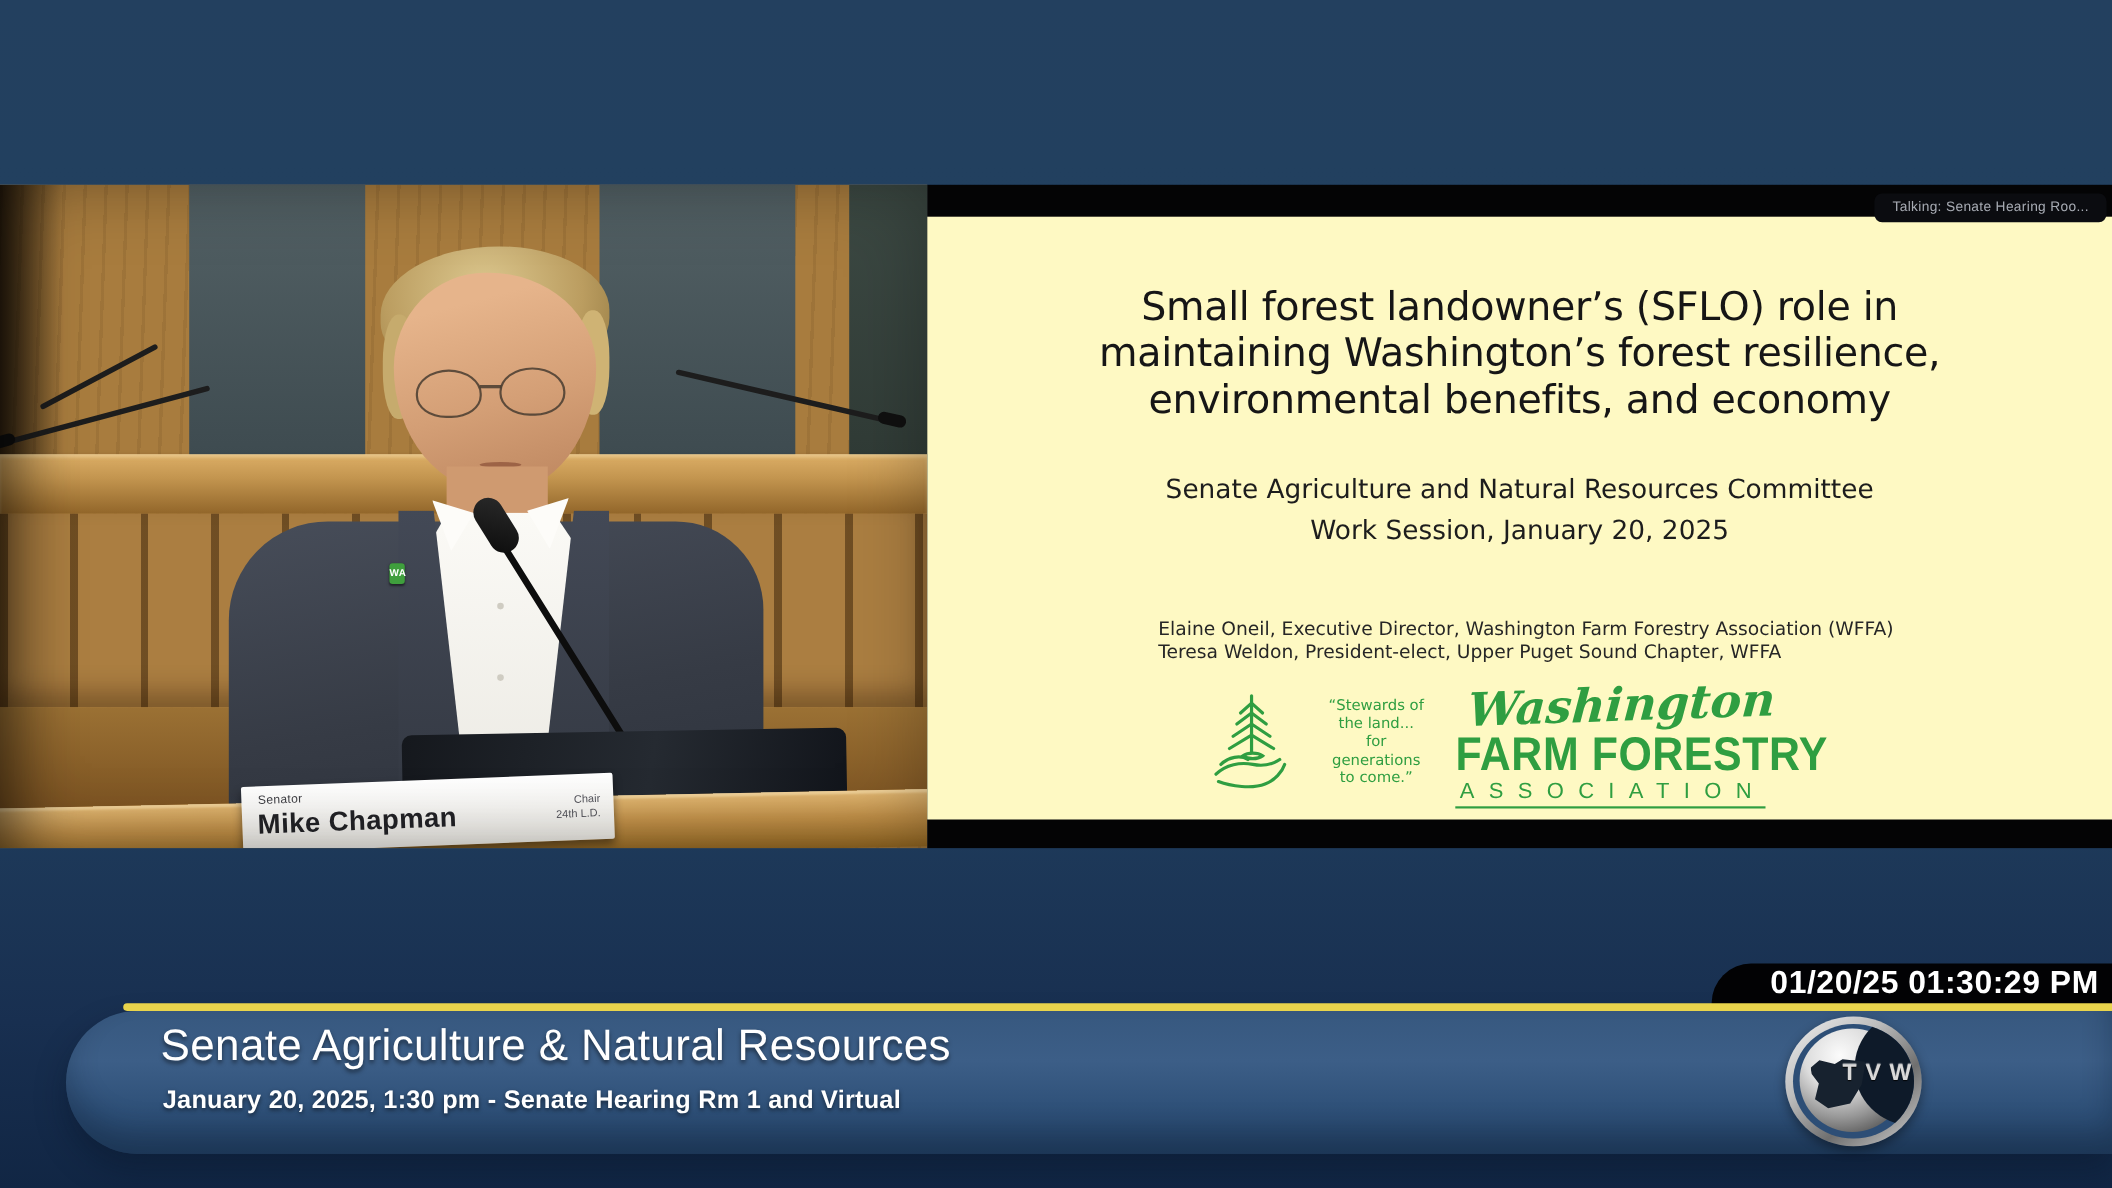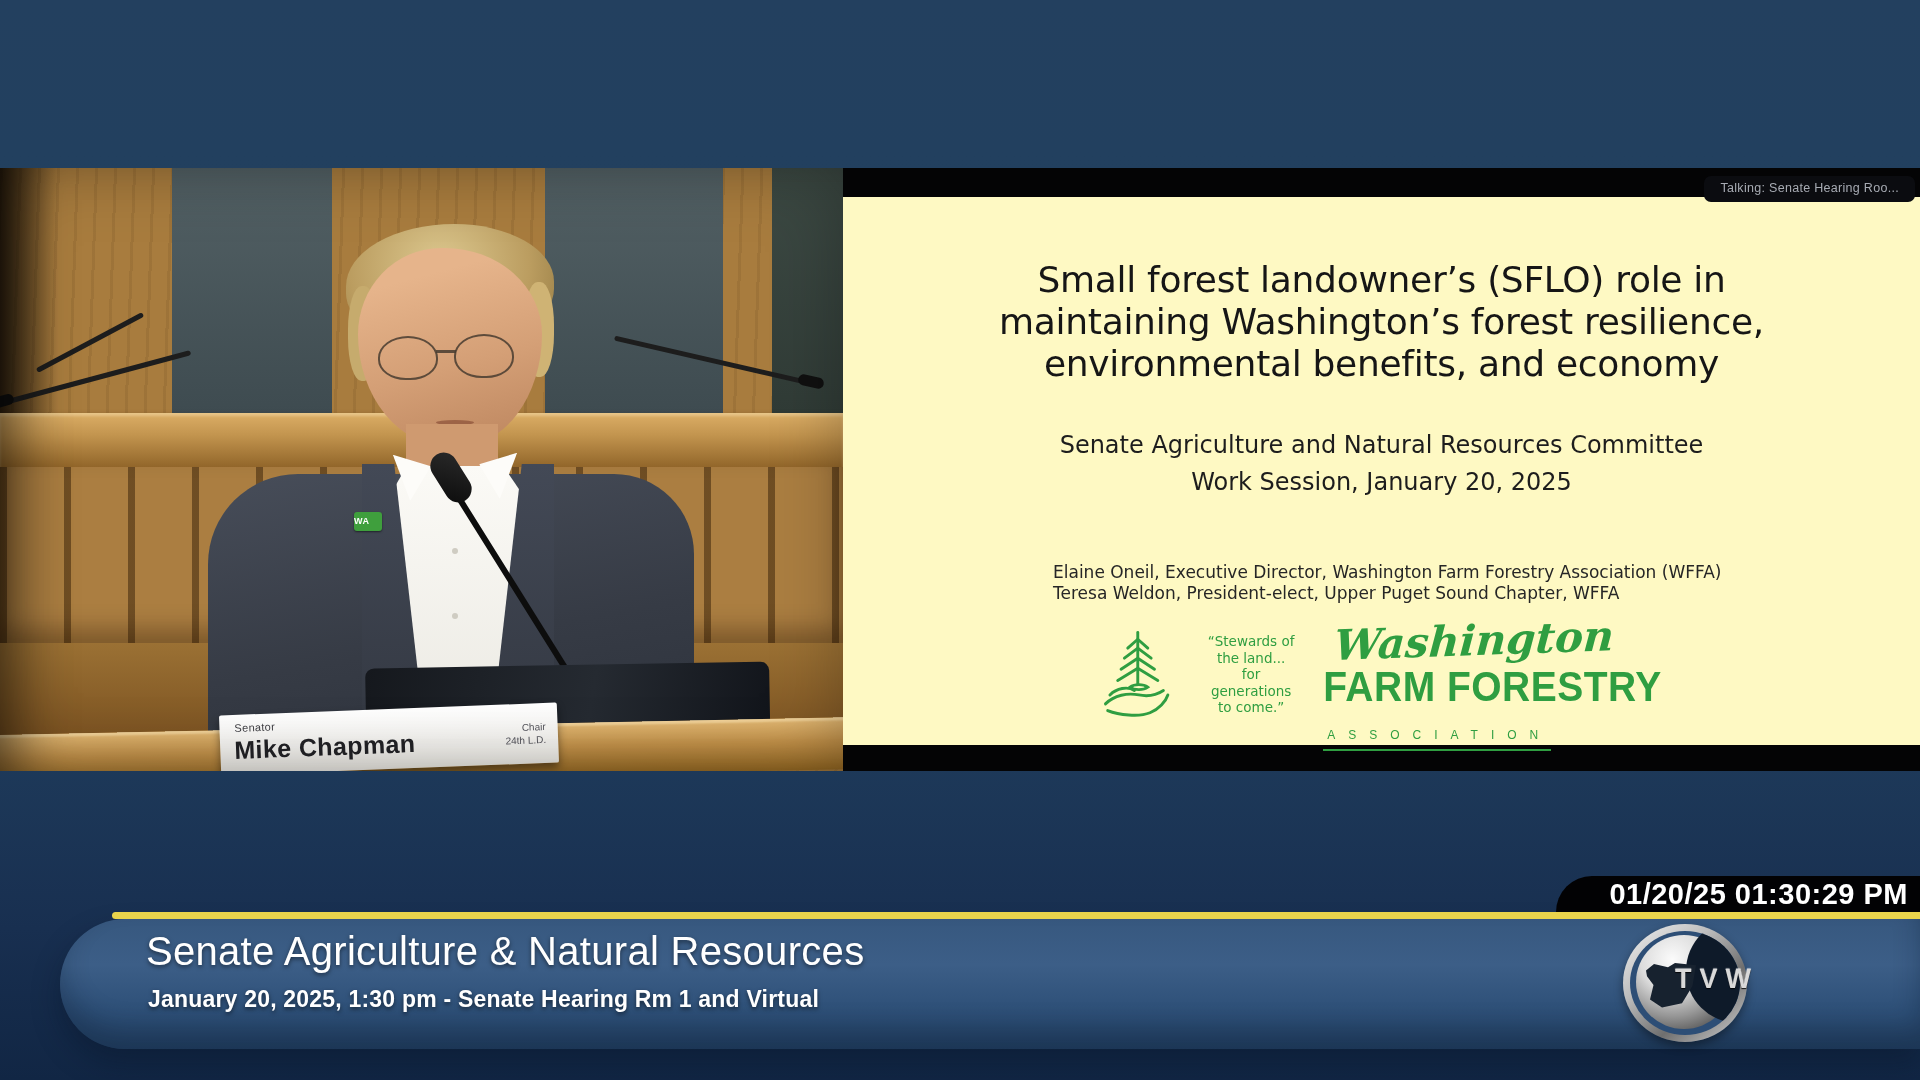--- a/index.html
+++ b/index.html
@@ -61,22 +61,22 @@
   .shirt{ position:absolute; left:184px; top:258px; width:142px; height:305px;
     background:linear-gradient(180deg,#fbfaf6,#e9e7e0);
     clip-path:polygon(16% 0, 84% 0, 100% 11%, 93% 100%, 10% 100%, 0 13%); }
   .collar{ position:absolute; width:36px; height:48px; background:#fdfcf9; }
   .collar.l{ left:196px; top:244px; clip-path:polygon(0 0, 100% 35%, 30% 100%); transform:rotate(-8deg); }
   .collar.r{ left:278px; top:242px; clip-path:polygon(100% 0, 0 35%, 70% 100%); transform:rotate(8deg); }
   .btn-dot{ position:absolute; width:6px; height:6px; border-radius:50%; background:#cfccc2; left:252px; }
   .lapel{ position:absolute; top:256px; width:62px; height:262px; background:linear-gradient(180deg,#434956,#343943); }
   .lapel.l{ left:162px; clip-path:polygon(0 0, 52% 0, 100% 100%, 0 100%); }
   .lapel.r{ left:292px; clip-path:polygon(48% 0, 100% 0, 100% 100%, 0 100%); }
-  .wa-pin{ position:absolute; left:154px; top:304px; width:28px; height:19px; background:#3f9f3d; border-radius:3px;
-    color:#fff; font-size:9px; font-weight:bold; text-align:left; line-height:19px; letter-spacing:.5px;
+  .wa-pin{ position:absolute; left:154px; top:304px; width:14px; height:19px; background:#3f9f3d; border-radius:3px;
+    color:#fff; font-size:9px; font-weight:bold; text-align:right; line-height:19px; letter-spacing:.5px;
     box-shadow:0 1px 2px rgba(0,0,0,.5); }
   .mic-stem{ position:absolute; left:455px; top:318px; width:300px; height:6px; background:#0d0d0d;
     transform-origin:left top; transform:rotate(58deg); border-radius:3px; }
   .mic-head{ position:absolute; left:424px; top:296px; width:54px; height:27px; border-radius:14px;
     background:linear-gradient(135deg,#2a2a2a,#0c0c0c); transform:rotate(58deg); }
   .laptop{ position:absolute; left:366px; top:497px; width:404px; height:106px;
     background:linear-gradient(100deg,#15181d 0%,#252a31 55%,#11141a 100%);
     border-radius:9px 9px 0 0; transform:rotate(-1deg); box-shadow:0 -2px 0 #3c424a inset; }
   .nameplate{ position:absolute; left:220px; top:541px; width:338px; height:60px;
     background:linear-gradient(180deg,#ffffff 0%,#edebe5 100%); transform:rotate(-2.2deg);
@@ -97,22 +97,22 @@
   .s-sub{ position:absolute; top:230px; left:0; width:100%; text-align:center;
     font-size:24px; line-height:37px; color:#1d1d1d; }
   .s-presenters{ position:absolute; top:337px; left:210px; font-size:17px; line-height:21px; color:#262626;margin-top:28px; }
   .s-logos{ position:absolute; top:428px; left:0; width:100%; display:flex; justify-content:center; align-items:flex-start; gap:14px; }
   .logo-quote{ width:116px; font-size:13.5px; line-height:16.5px; text-align:center; padding-top:8px; }
   .logo-word{ text-align:left; padding-top:2px; }
   .lw-script{ font-family:"DejaVu Serif", serif; font-style:italic; font-weight:bold; font-size:42px; line-height:38px;
     transform:skewX(-6deg) rotate(-2deg); transform-origin:left bottom; margin-left:10px; }
   .lw-main{ font-family:"Liberation Sans", sans-serif; font-weight:bold; font-size:39px; line-height:40px; letter-spacing:.5px;
     transform:scaleY(1.1); transform-origin:center top; }
-  .lw-sub{ font-family:"Liberation Sans", sans-serif; font-size:12px; letter-spacing:13px; line-height:18px;
-    border-bottom:2px solid; padding:3px 0 5px 4px; margin-top:18px; width:fit-content; }
+  .lw-sub{ font-family:"Liberation Sans", sans-serif; font-size:20px; letter-spacing:13px; line-height:18px;
+    border-bottom:2px solid; padding:3px 0 5px 4px; margin-top:2px; width:fit-content; }
 
   
   .ts-bar{ position:absolute; left:1556px; right:0; top:876px; height:37px; background:#020204;
     border-radius:36px 0 0 0; display:flex; align-items:center; justify-content:flex-end; padding-right:12px;
     font-size:29px; font-weight:bold; color:#ffffff; letter-spacing:.5px; z-index:4; }
   .accent-line{ position:absolute; left:112px; right:0; top:912px; height:7px; border-radius:4px 0 0 4px; z-index:5; }
   .banner{ position:absolute; left:60px; right:0; top:919px; height:130px; border-radius:65px 0 0 65px;
     background:linear-gradient(180deg,#37587f 0%,#3c5e87 35%,#2e5078 70%,#264569 100%);
     box-shadow:inset 0 -20px 26px rgba(8,20,40,.3), 0 14px 28px rgba(6,16,34,.35); z-index:2; }
   .banner-l1{ position:absolute; left:146px; top:929px; font-size:40px; letter-spacing:.3px; color:#fff;
@@ -125,21 +125,21 @@
   .tvw-ring{ position:absolute; left:0; top:0; width:124px; height:118px; border-radius:50%;
     background:linear-gradient(140deg,#f2f2f2 0%,#bdbdbd 35%,#6f6f6f 65%,#d6d6d6 100%);
     box-shadow:0 4px 10px rgba(0,0,0,.4); }
   .tvw-hole{ position:absolute; left:7px; top:7px; width:110px; height:104px; border-radius:50%;
     background:#2d4e76; overflow:hidden; }
   .tvw-sphere{ position:absolute; left:6px; top:4px; width:96px; height:94px; border-radius:50%;
     background:radial-gradient(circle at 38% 26%, #fbfbfb 0%, #dcdcdc 35%, #969696 62%, #545454 85%, #353535 100%); }
   .tvw-bite{ position:absolute; left:56px; top:-12px; width:104px; height:104px; border-radius:50%; background:#0e1a29; }
   .tvw-state{ position:absolute; left:16px; top:30px; width:50px; height:48px; background:#17222f;
     clip-path:polygon(0% 20%, 16% 6%, 44% 13%, 58% 4%, 100% 9%, 93% 52%, 72% 88%, 32% 97%, 8% 80%, 15% 50%, 2% 32%); }
-  .tvw-text{ position:absolute; left:52px; top:40px; font-size:27px; font-weight:bold; letter-spacing:8px; color:#d9d9d9;
+  .tvw-text{ position:absolute; left:52px; top:40px; font-size:21px; font-weight:bold; letter-spacing:8px; color:#d9d9d9;
     text-shadow:0 1px 1px rgba(0,0,0,.85), 0 -1px 1px rgba(255,255,255,.55); }
 </style>
 </head>
 <body>
 
 <div class="video-row">
 
   <div class="lv">
     <div class="grain"></div>
     <div class="slate a"></div>

